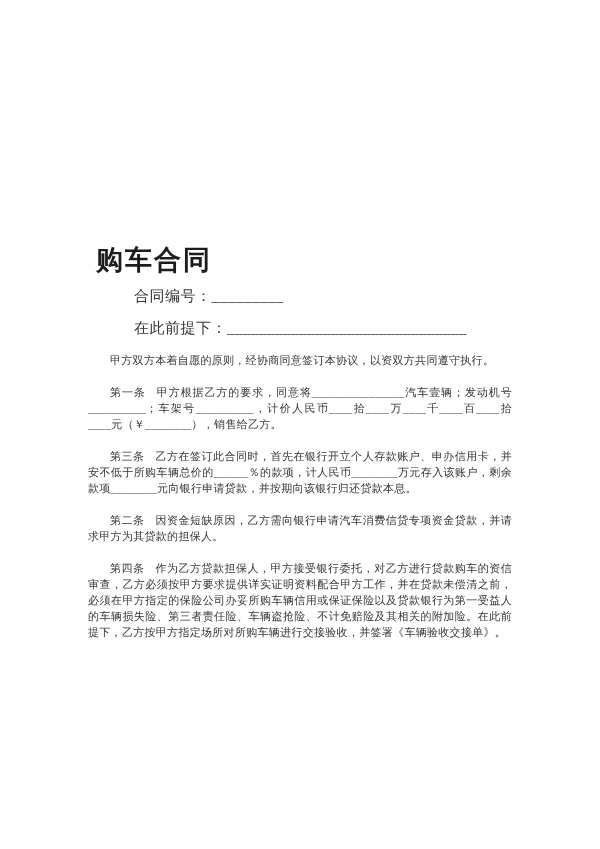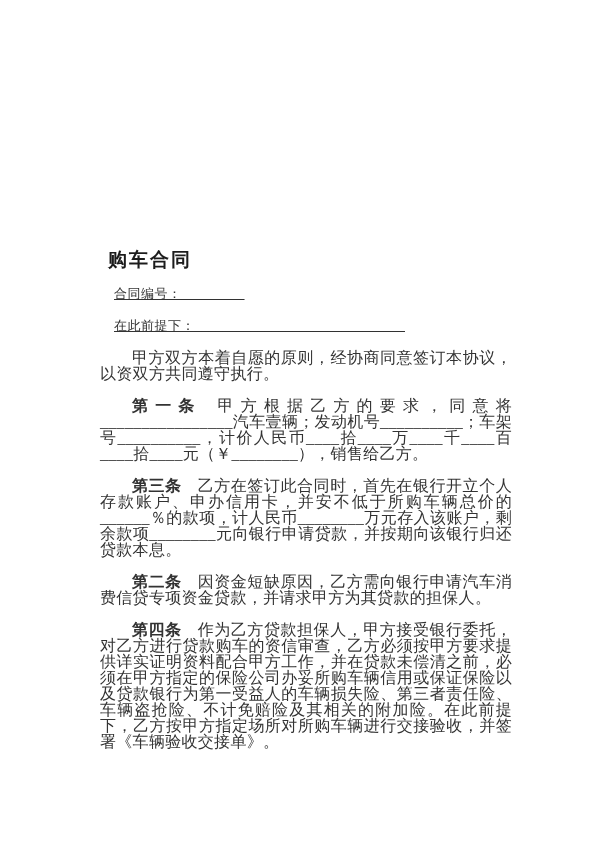--- a/index.html
+++ b/index.html
@@ -19,49 +19,48 @@
     position: absolute;
     top: 0;
     left: 0;
     width: 600px;
     height: 849px;
     box-sizing: border-box;
     padding: 248px 88px 0 88px;
     background: #ffffff;
   }
   .doc-title {
-    font-size: 19px;
+    font-size: 27px;
     font-weight: bold;
     color: #1c1c1c;
     letter-spacing: 2px;
-    margin: 0 0 14px 20px;
+    margin: 0 0 14px 8px;
     line-height: 24px;
   }
   .field-group {
     margin: 0 0 16px 0;
   }
   .field-line {
-    margin: 0;
-    font-size: 13px;
+    margin: 16px;
+    font-size: 15px;
     line-height: 16px;
     text-indent: 2em;
     white-space: nowrap;
     letter-spacing: 0.5px;
-    text-decoration: underline;
   }
   .para {
-    margin: 0 0 16px 12px;
-    font-size: 16px;
+    margin: 0 0 16px 0;
+    font-size: 11px;
     line-height: 16px;
     text-align: justify;
     text-indent: 2em;
     letter-spacing: 0.3px;
   }
   .art-label {
-    font-weight: bold;
+    font-weight: normal;
     margin-right: 1em;
   }
 </style>
 </head>
 <body>
 
 <div class="doc-page">
 
   <h1 class="doc-title">购车合同</h1>
 

